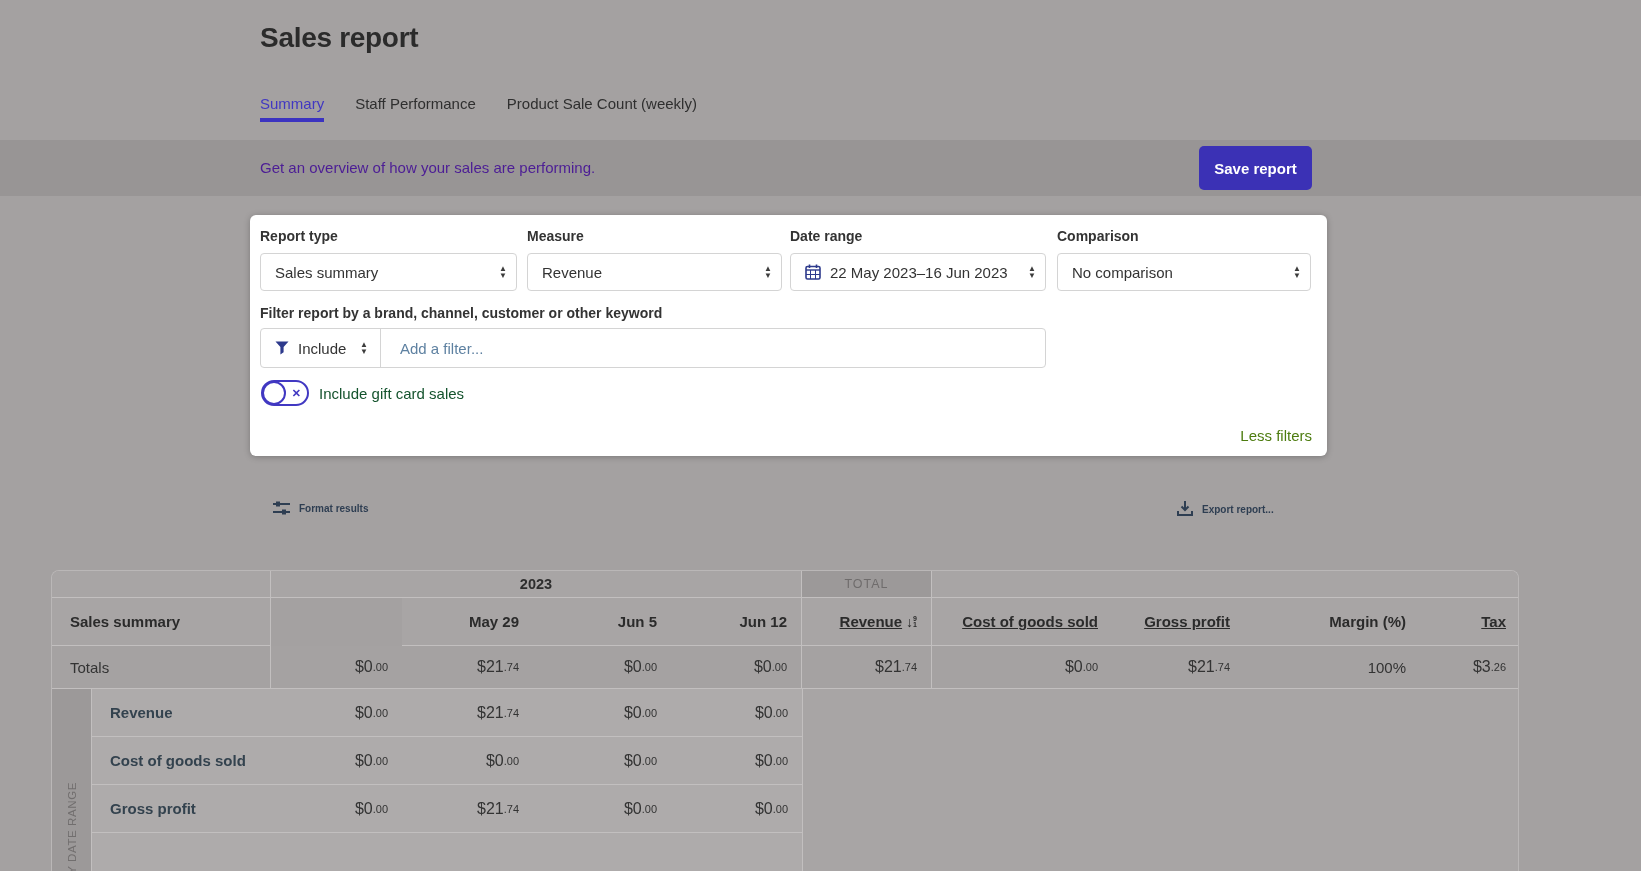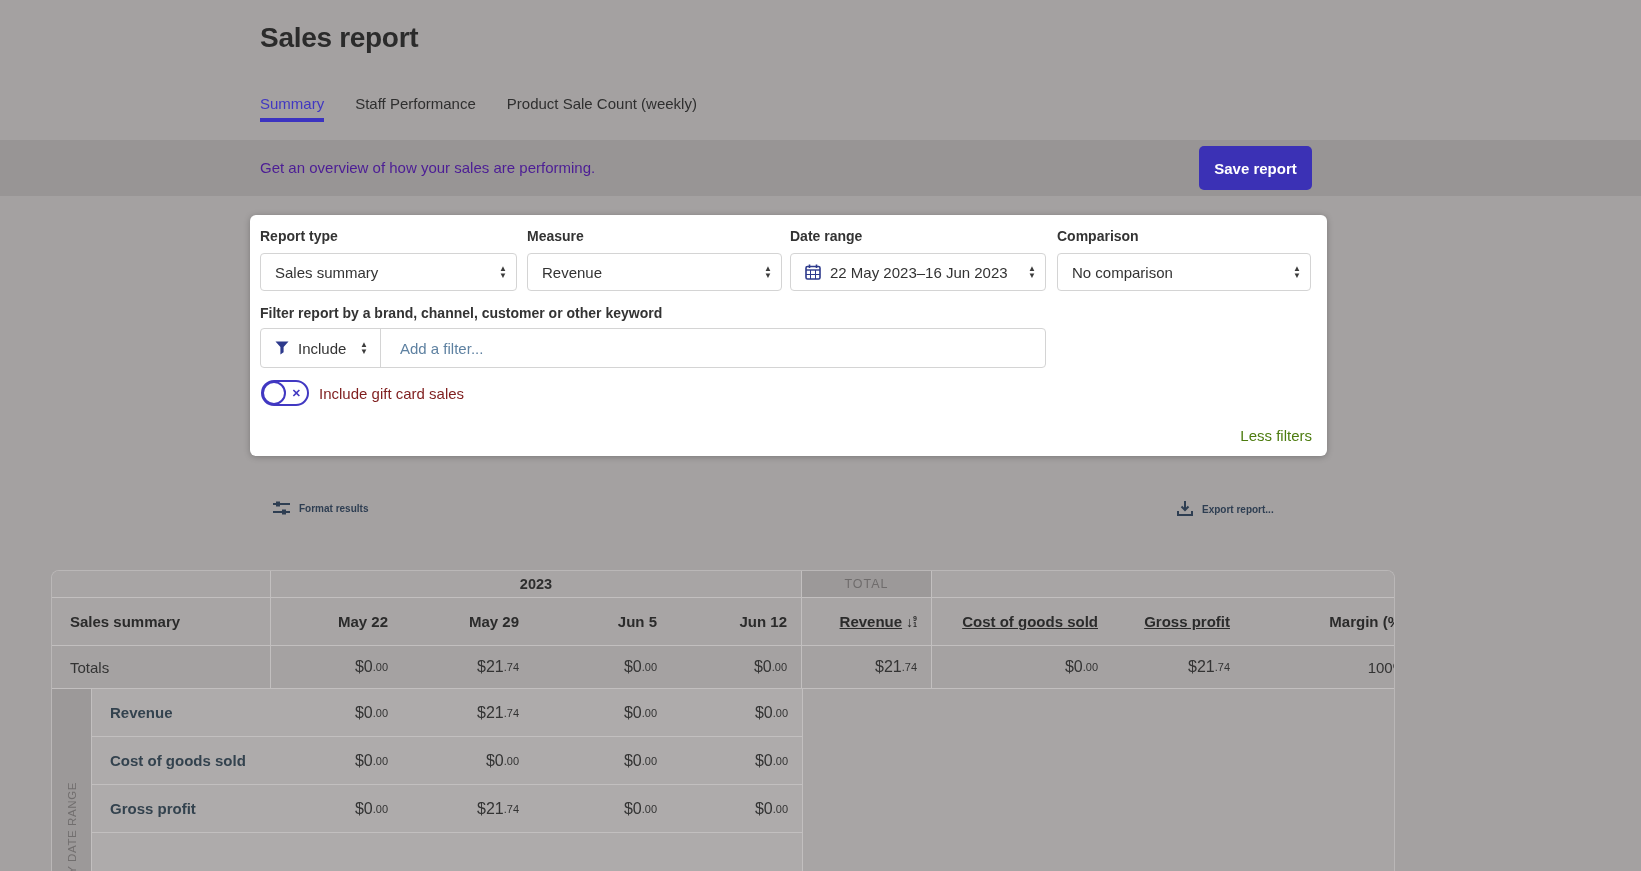--- a/index.html
+++ b/index.html
@@ -41,31 +41,31 @@
                  border-right:1px solid #d4d4d4; font-size:15px; color:#333; cursor:pointer; }
   .filter-mode .stepper { right:12px; }
   .filter-input { flex:1; border:none; outline:none; padding-left:19px; font-size:15px; font-family:inherit; color:#333; background:transparent; }
   .filter-input::placeholder { color:#5e81a1; opacity:1; }
 
   .toggle-row { position:absolute; left:11px; top:380px; display:flex; align-items:center; gap:6px; }
   .panel .toggle-row { top:165px; }
   .toggle { position:relative; width:48px; height:26px; border:2px solid #4138c2; border-radius:13px; background:#fff; cursor:pointer; }
   .toggle-knob { position:absolute; left:-1px; top:-1px; width:24px; height:24px; border:2px solid #4138c2; border-radius:50%; background:#fff; }
   .toggle-x { position:absolute; right:6px; top:50%; transform:translateY(-50%); font-size:11px; font-weight:700; color:#4138c2; }
-  .toggle-label { font-size:15px; color:#7f1d1d; margin-left:4px; }
+  .toggle-label { font-size:15px; color:#14532d; margin-left:4px; }
 
   .less-filters { position:absolute; right:15px; bottom:12px; font-size:15px; color:#4d7c0f; cursor:pointer; }
 
   
   .tool { position:absolute; top:501px; display:flex; align-items:center; gap:9px; font-size:10px; font-weight:700; color:#2e3e52; cursor:pointer; }
   .tool-format { left:273px; }
   .tool-export { left:1177px; }
 
   
-  .rtable { position:absolute; left:51px; top:570px; width:1344px; display:grid;
+  .rtable { position:absolute; left:51px; top:570px; width:1468px; display:grid;
             grid-template-columns:40px 179px 131px 131px 138px 131px 130px 180px 132px 176px 100px;
             grid-template-rows:27px 48px 43px 48px 48px 48px 39px;
             border:1px solid #bab7b7; border-bottom:none; border-radius:8px 8px 0 0; overflow:hidden; }
   .cell { position:relative; }
   .br { border-right:1px solid #c2bfbf; }
   .bb { border-bottom:1px solid #c2bfbf; }
   .hdr  { background:#a8a5a5; }
   .hdrdark { background:#9c9999; }
   .totrow { background:#a5a2a2; }
   .bodyc { background:#aeabab; }
@@ -222,21 +222,20 @@
   <div class="rtable">
 
     <div class="cell hdr br bb" style="grid-row:1;grid-column:1/3"></div>
     <div class="cell hdr br bb year-cell" style="grid-row:1;grid-column:3/7">2023</div>
     <div class="cell hdrdark br bb total-cell" style="grid-row:1;grid-column:7/8">TOTAL</div>
     <div class="cell hdr bb" style="grid-row:1;grid-column:8/12"></div>
 
     <div class="cell hdr br bb colhead left" style="grid-row:2;grid-column:1/3">
         <span>Sales summary</span>
       </div>
-    <div class="cell hdr bb colhead" style="grid-row:2;grid-column:3/4">May 22</div>
     <div class="cell hdr bb colhead" style="grid-row:2;grid-column:4/5">May 29</div>
     <div class="cell hdr bb colhead" style="grid-row:2;grid-column:5/6">Jun 5</div>
     <div class="cell hdr br bb colhead" style="grid-row:2;grid-column:6/7">Jun 12</div>
     <div class="cell hdr br bb colhead" style="grid-row:2;grid-column:7/8">
       <span class="u">Revenue</span>
       <span class="sort-icon">
           <span class="sort-arrow">↓</span>
           <span class="sort-nums">
             <span>9</span>
             <span>1</span>

